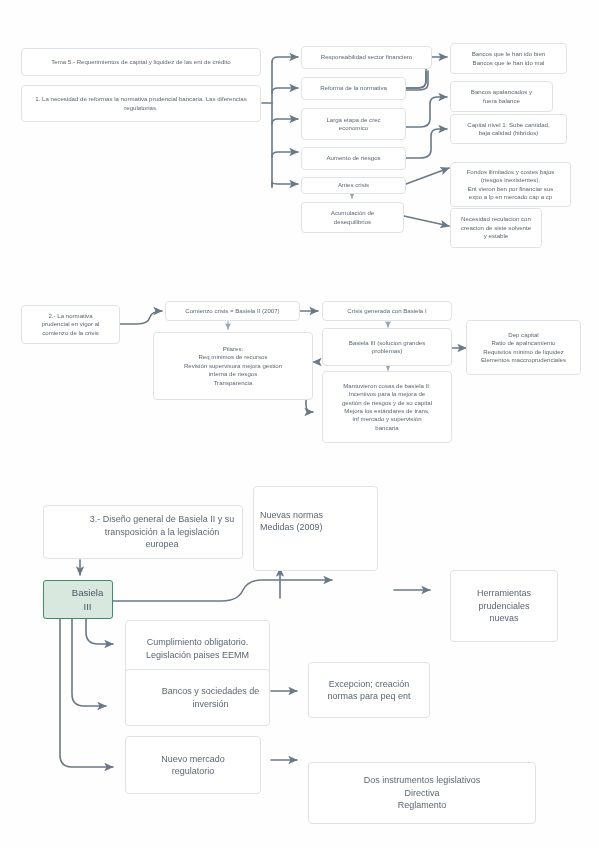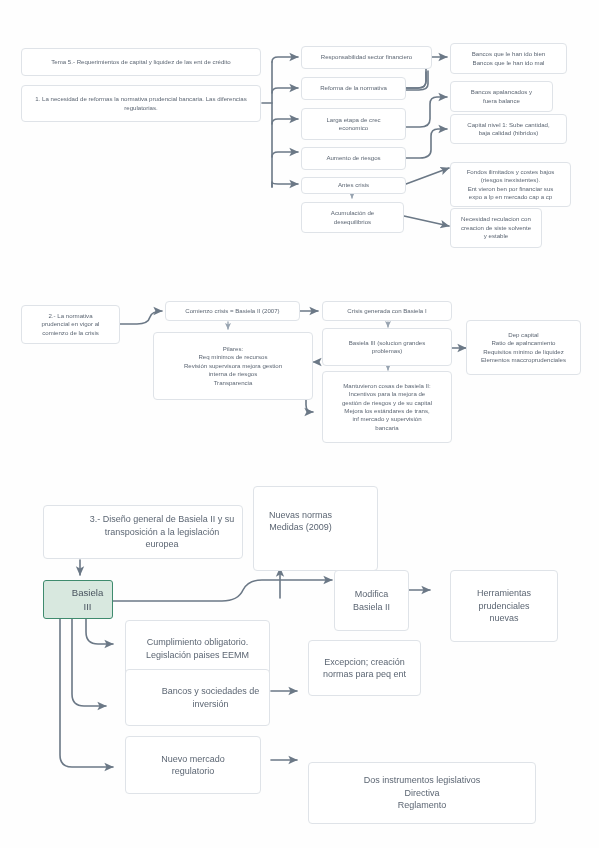--- a/index.html
+++ b/index.html
@@ -208,37 +208,35 @@
 Ratio de apalncamiento
 Requisitos minimo de liquidez
 Elementos maccroprudenciales</div>
 
   <div class="node s3" style="left:43px; top:505px; width:200px; height:54px;padding-left:44px;">3.- Diseño general de Basiela II y su
 transposición a la legislación
 europea</div>
 
   <div class="node accent s3b" style="left:43px; top:580px; width:70px; height:39px; justify-content:flex-start; padding-left:25px;">Basiela III</div>
 
-  <div class="node s3" style="left:253px; top:486px; width:125px; height:85px; justify-content:flex-start; align-items:flex-start; padding:22px 0 0 15px; text-align:center;">Nuevas normas
+  <div class="node s3" style="left:253px; top:486px; width:125px; height:85px; justify-content:flex-start; align-items:flex-start; padding:22px 0 0 6px; text-align:left;">Nuevas normas
 Medidas (2009)</div>
 
-  <div class="node s3" style="left:334px; top:570px; width:75px; height:61px;">Modifica
-Basiela II</div>
 
   <div class="node s3" style="left:450px; top:570px; width:108px; height:72px;">Herramientas
 prudenciales
 nuevas</div>
 
   <div class="node s3" style="left:125px; top:620px; width:145px; height:57px;">Cumplimiento obligatorio.
 Legislación paises EEMM</div>
 
   <div class="node s3" style="left:125px; top:669px; width:145px; height:57px;padding-left:32px;">Bancos y sociedades de
 inversión</div>
 
-  <div class="node s3" style="left:308px; top:640px; width:113px; height:56px;">Excepcion; creación
+  <div class="node s3" style="left:308px; top:662px; width:122px; height:56px;">Excepcion; creación
 normas para peq ent</div>
 
   <div class="node s3" style="left:125px; top:736px; width:136px; height:58px;">Nuevo mercado
 regulatorio</div>
 
   <div class="node s3" style="left:308px; top:730px; width:228px; height:62px;margin-top:32px;">Dos instrumentos legislativos
 Directiva
 Reglamento</div>
 
 </div>

